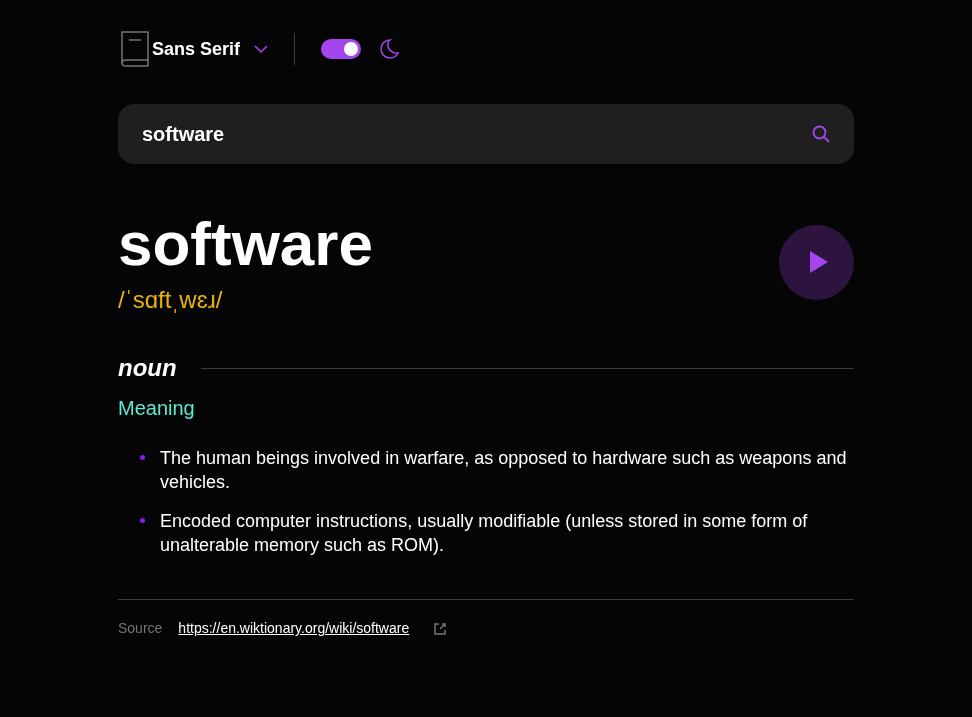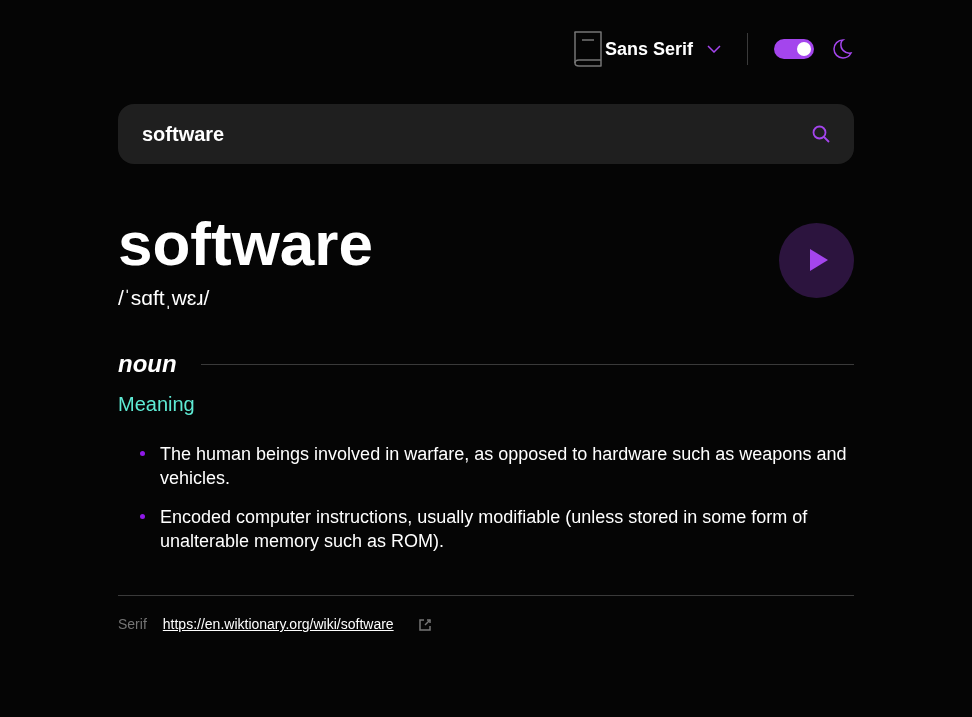--- a/index.html
+++ b/index.html
@@ -16,21 +16,21 @@
       overflow: hidden;
     }
     .container {
       max-width: 736px;
       margin: 0 auto;
       padding: 30px 0;
     }
     .header {
       display: flex;
       align-items: center;
-      justify-content: flex-end;
+      justify-content: flex-start;
       margin-bottom: 36px;
     }
     .logo {
       width: 34px;
       height: 38px;
     }
     .header-controls {
       display: flex;
       align-items: center;
       gap: 26px;
@@ -104,22 +104,22 @@
       align-items: center;
       margin-bottom: 40px;
     }
     .word-title {
       font-size: 62px;
       font-weight: 700;
       line-height: 1.1;
       margin-bottom: 8px;
     }
     .phonetic {
-      color: #ffffff;
-      font-size: 21px;
+      color: #eab308;
+      font-size: 24px;
       font-weight: 400;
     }
     .play-button {
       width: 75px;
       height: 75px;
       border-radius: 50%;
       background: rgba(164, 69, 237, 0.25);
       display: flex;
       align-items: center;
       justify-content: center;
@@ -262,21 +262,21 @@
   <div class="meaning-label">Meaning</div>
 
   <ul class="meanings">
     <li>The human beings involved in warfare, as opposed to hardware such as weapons and vehicles.</li>
     <li>Encoded computer instructions, usually modifiable (unless stored in some form of unalterable memory such as ROM).</li>
   </ul>
 
   <div class="source-divider"></div>
 
   <div class="source-row">
-    <span class="source-label">Serif</span>
+    <span class="source-label">Source</span>
     <a class="source-link" href="#">
       <span>https://en.wiktionary.org/wiki/software</span>
       <svg class="external-icon" viewBox="0 0 14 14" fill="none" stroke="#757575" stroke-width="1.5">
         <path d="M 6 2 L 2 2 L 2 12 L 12 12 L 12 8"></path>
         <path d="M 9 2 L 12 2 L 12 5"></path>
         <line x1="12" y1="2" x2="7" y2="7"></line>
       </svg>
     </a>
   </div>
 </div>

